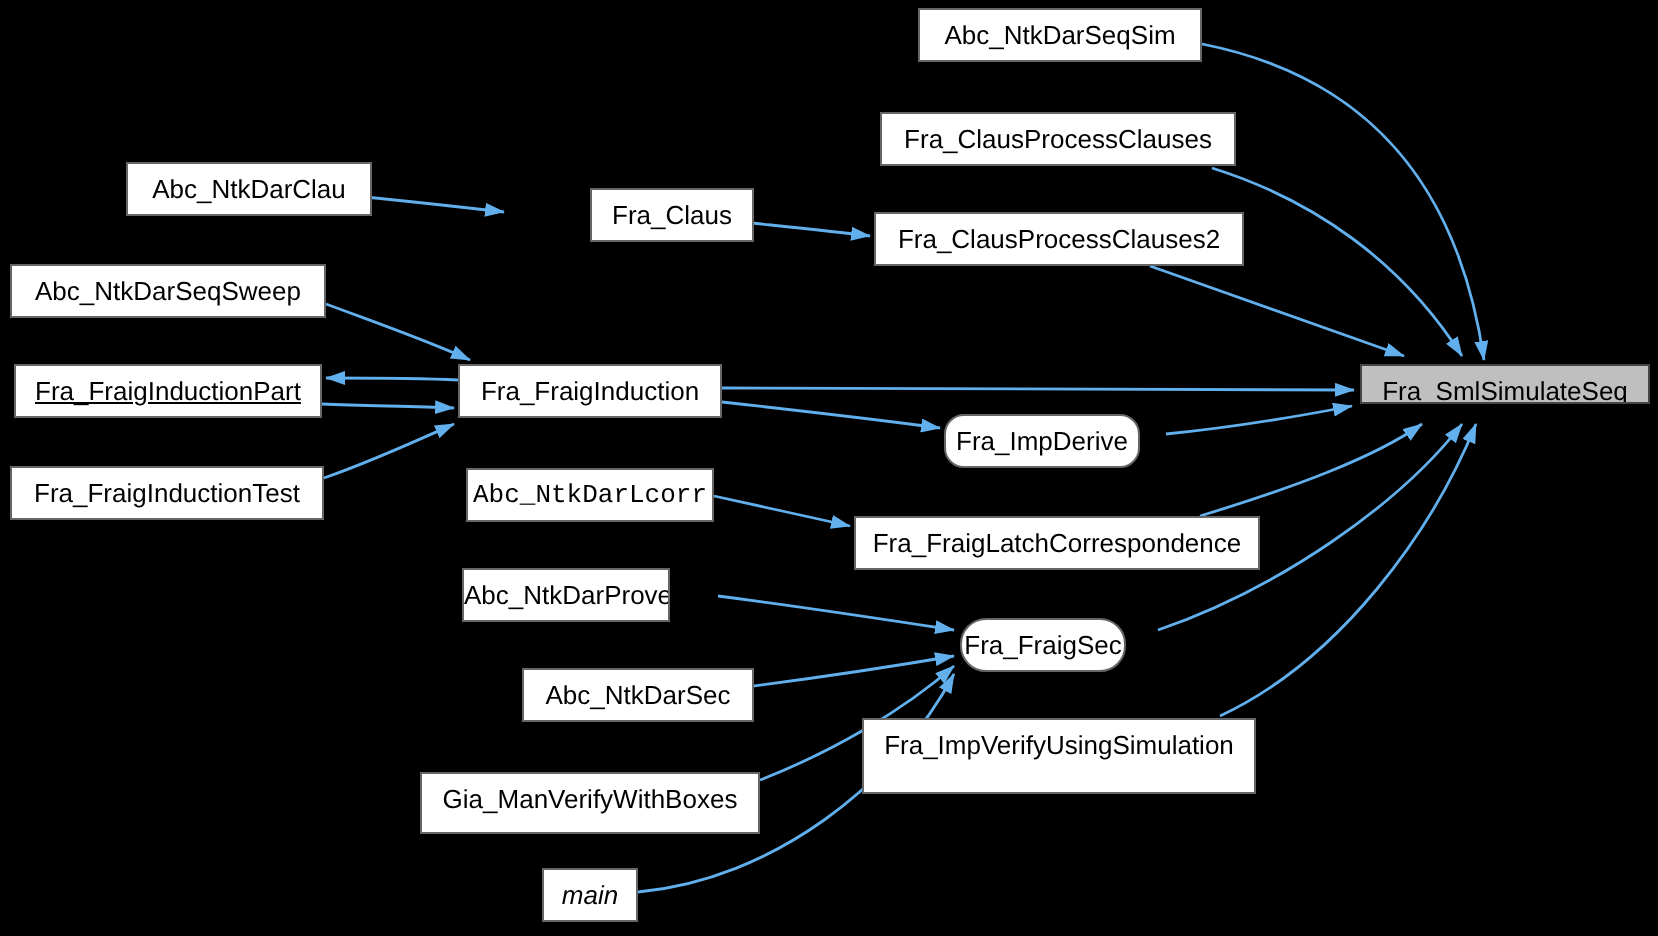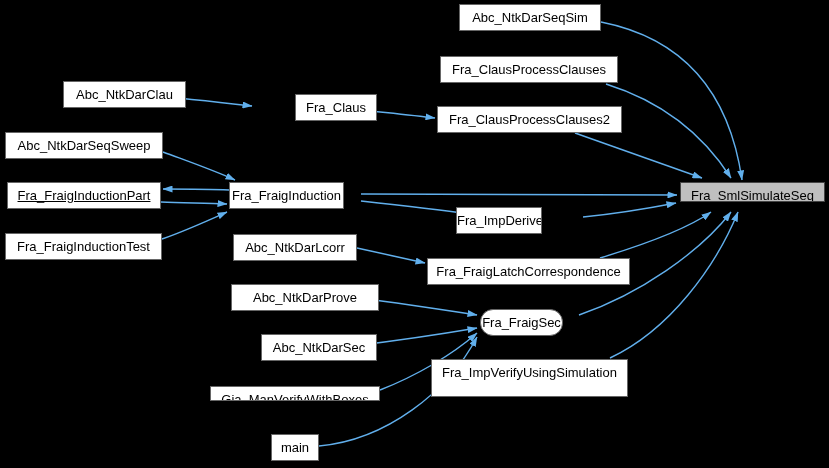--- a/index.html
+++ b/index.html
@@ -78,28 +78,28 @@
         <path class="edge" d="M579,315 C640,294 700,252 731,212" marker-end="url(#arrow)"></path>
         <path class="edge" d="M610,358 C670,330 716,266 738,212" marker-end="url(#arrow)"></path>
       </g>
   </svg>
   <div id="node-layer">
       <div class="node" style="left: 22px; top: 81px; width: 123px; height: 27px; line-height: 25px; margin-left: 41px;">Abc_NtkDarClau</div>
       <div class="node" style="left: 5px; top: 132px; width: 158px; height: 27px; line-height: 25px;">Abc_NtkDarSeqSweep</div>
       <div class="node" style="left: 7px; top: 182px; width: 154px; height: 27px; line-height: 25px; text-decoration: underline;">Fra_FraigInductionPart</div>
       <div class="node" style="left: 5px; top: 233px; width: 157px; height: 27px; line-height: 25px;">Fra_FraigInductionTest</div>
       <div class="node" style="left: 254px; top: 94px; width: 82px; height: 27px; line-height: 25px; margin-left: 41px;">Fra_Claus</div>
-      <div class="node" style="left: 229px; top: 182px; width: 115px; height: 27px; line-height: 25px;">Fra_FraigInduction</div>
-      <div class="node" style="left: 233px; top: 234px; width: 124px; height: 27px; line-height: 25px;">Abc_NtkDarLcorr</div>
-      <div class="node" style="left: 231px; top: 284px; width: 148px; height: 27px; line-height: 25px; text-align: center;">Abc_NtkDarProve</div>
+      <div class="node" style="left: 229px; top: 182px; width: 132px; height: 27px; line-height: 25px;">Fra_FraigInduction</div>
+      <div class="node" style="left: 233px; top: 234px; width: 124px; height: 27px; line-height: 25px; font-family: Liberation Mono, monospace;">Abc_NtkDarLcorr</div>
+      <div class="node" style="left: 231px; top: 284px; width: 104px; height: 27px; line-height: 25px; text-align: center;">Abc_NtkDarProve</div>
       <div class="node" style="left: 237px; top: 334px; width: 116px; height: 27px; line-height: 25px; margin-left: 24px;">Abc_NtkDarSec</div>
-      <div class="node" style="left: 210px; top: 386px; width: 170px; height: 15px; line-height: 25px;">Gia_ManVerifyWithBoxes</div>
-      <div class="node" style="left: 271px; top: 434px; width: 48px; height: 27px; line-height: 25px;">main</div>
+      <div class="node" style="left: 210px; top: 386px; width: 170px; height: 31px; line-height: 25px;">Gia_ManVerifyWithBoxes</div>
+      <div class="node" style="left: 271px; top: 434px; width: 48px; height: 27px; line-height: 25px; font-style: italic;">main</div>
       <div class="node" style="left: 459px; top: 4px; width: 142px; height: 27px; line-height: 25px;">Abc_NtkDarSeqSim</div>
       <div class="node" style="left: 440px; top: 56px; width: 178px; height: 27px; line-height: 25px;">Fra_ClausProcessClauses</div>
       <div class="node" style="left: 437px; top: 106px; width: 185px; height: 27px; line-height: 25px;">Fra_ClausProcessClauses2</div>
-      <div class="node" style="left: 456px; top: 207px; width: 86px; height: 27px; line-height: 25px;">Fra_ImpDerive</div>
+      <div class="node" style="left: 472px; top: 207px; width: 98px; height: 27px; line-height: 25px; border-radius: 10px;">Fra_ImpDerive</div>
       <div class="node" style="left: 427px; top: 258px; width: 203px; height: 27px; line-height: 25px;">Fra_FraigLatchCorrespondence</div>
       <div class="node" style="left: 480px; top: 309px; width: 83px; height: 27px; line-height: 25px; border-radius: 13px;">Fra_FraigSec</div>
       <div class="node" style="left: 431px; top: 359px; width: 197px; height: 38px; line-height: 25px;">Fra_ImpVerifyUsingSimulation</div>
       <div class="node focus" style="left: 680px; top: 182px; width: 145px; height: 20px; line-height: 25px;">Fra_SmlSimulateSeq</div>
     </div>
 </div>
 
 </body></html>

